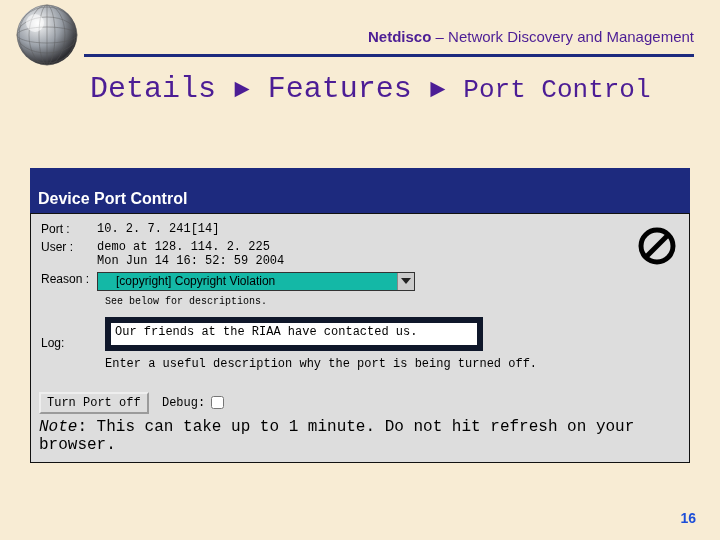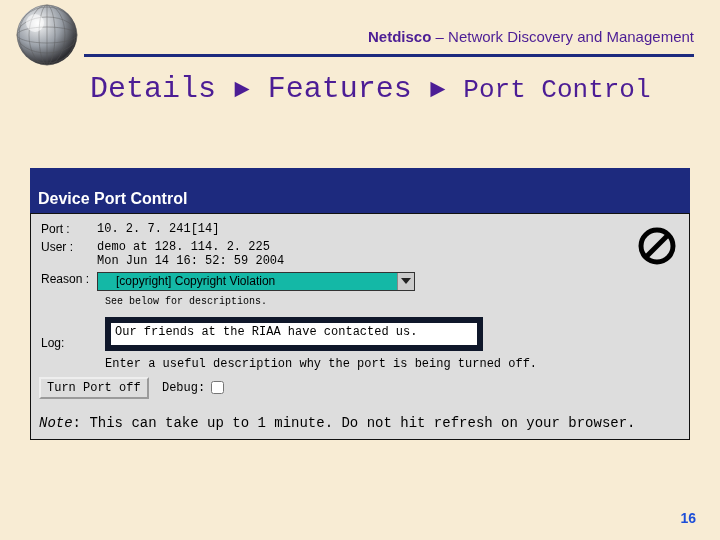--- a/index.html
+++ b/index.html
@@ -138,21 +138,21 @@
   resize: none;
   box-sizing: border-box;
   display: block;
 }
 .log-hint {
   font-family: "Courier New", monospace;
   font-size: 12px;
   margin-top: 6px;
   margin-bottom: 4px;
 }
-.btn-row { margin-top: 2px; }
+.btn-row { margin-top: 17px; }
 .btn {
   font-family: "Courier New", monospace;
   font-size: 12px;
   background: #ddd;
   border: 2px outset #eee;
   padding: 2px 6px 2px 6px;
   display: inline-block;
   cursor: pointer;
 }
 .debug-label {
@@ -160,22 +160,22 @@
   font-size: 12px;
   margin-left: 10px;
 }
 .checkbox {
   width: 13px; height: 13px;
   vertical-align: middle;
   margin-left: 2px;
 }
 .note-line {
   font-family: "Courier New", monospace;
-  font-size: 14px;
-  margin-top: 16px;
+  font-size: 16px;
+  margin-top: 4px;
 }
 .page-num {
   position: absolute;
   bottom: 14px;
   right: 24px;
   font-size: 14px;
   font-weight: bold;
   color: #1d4ed8;
 }
 </style>

